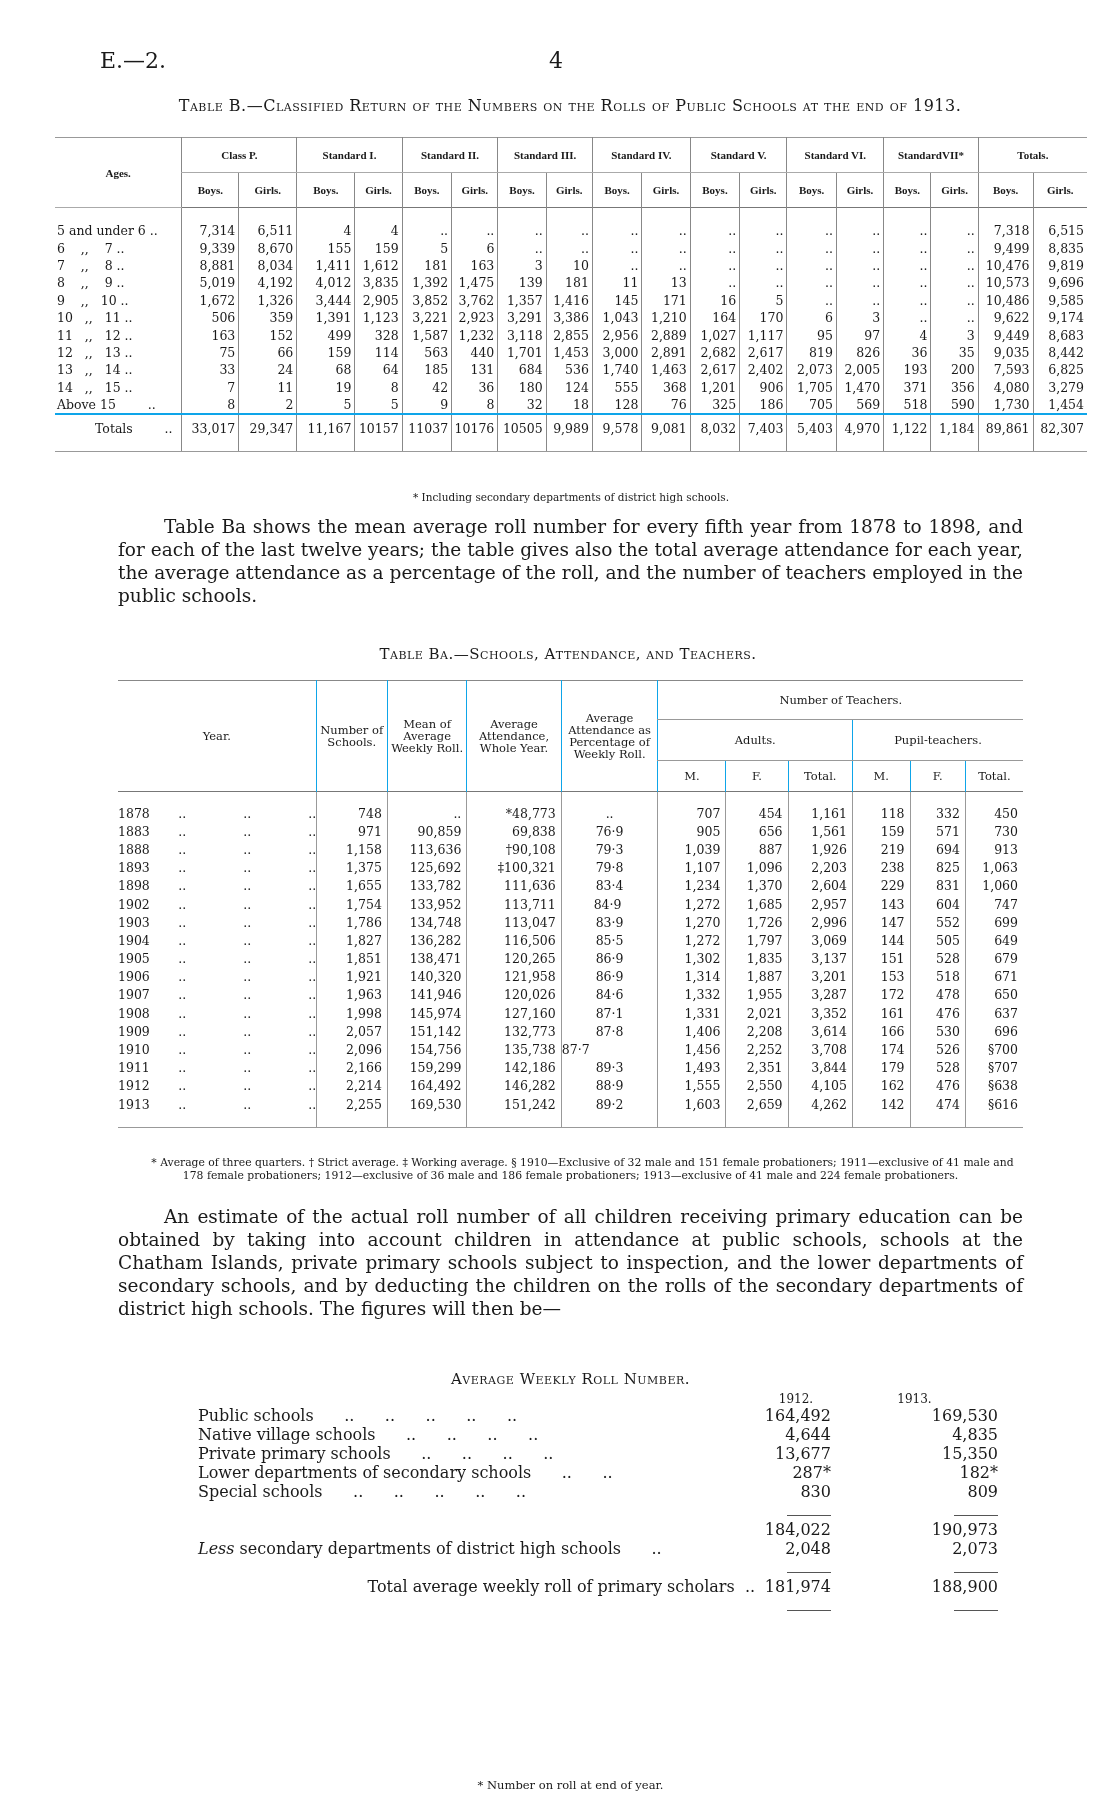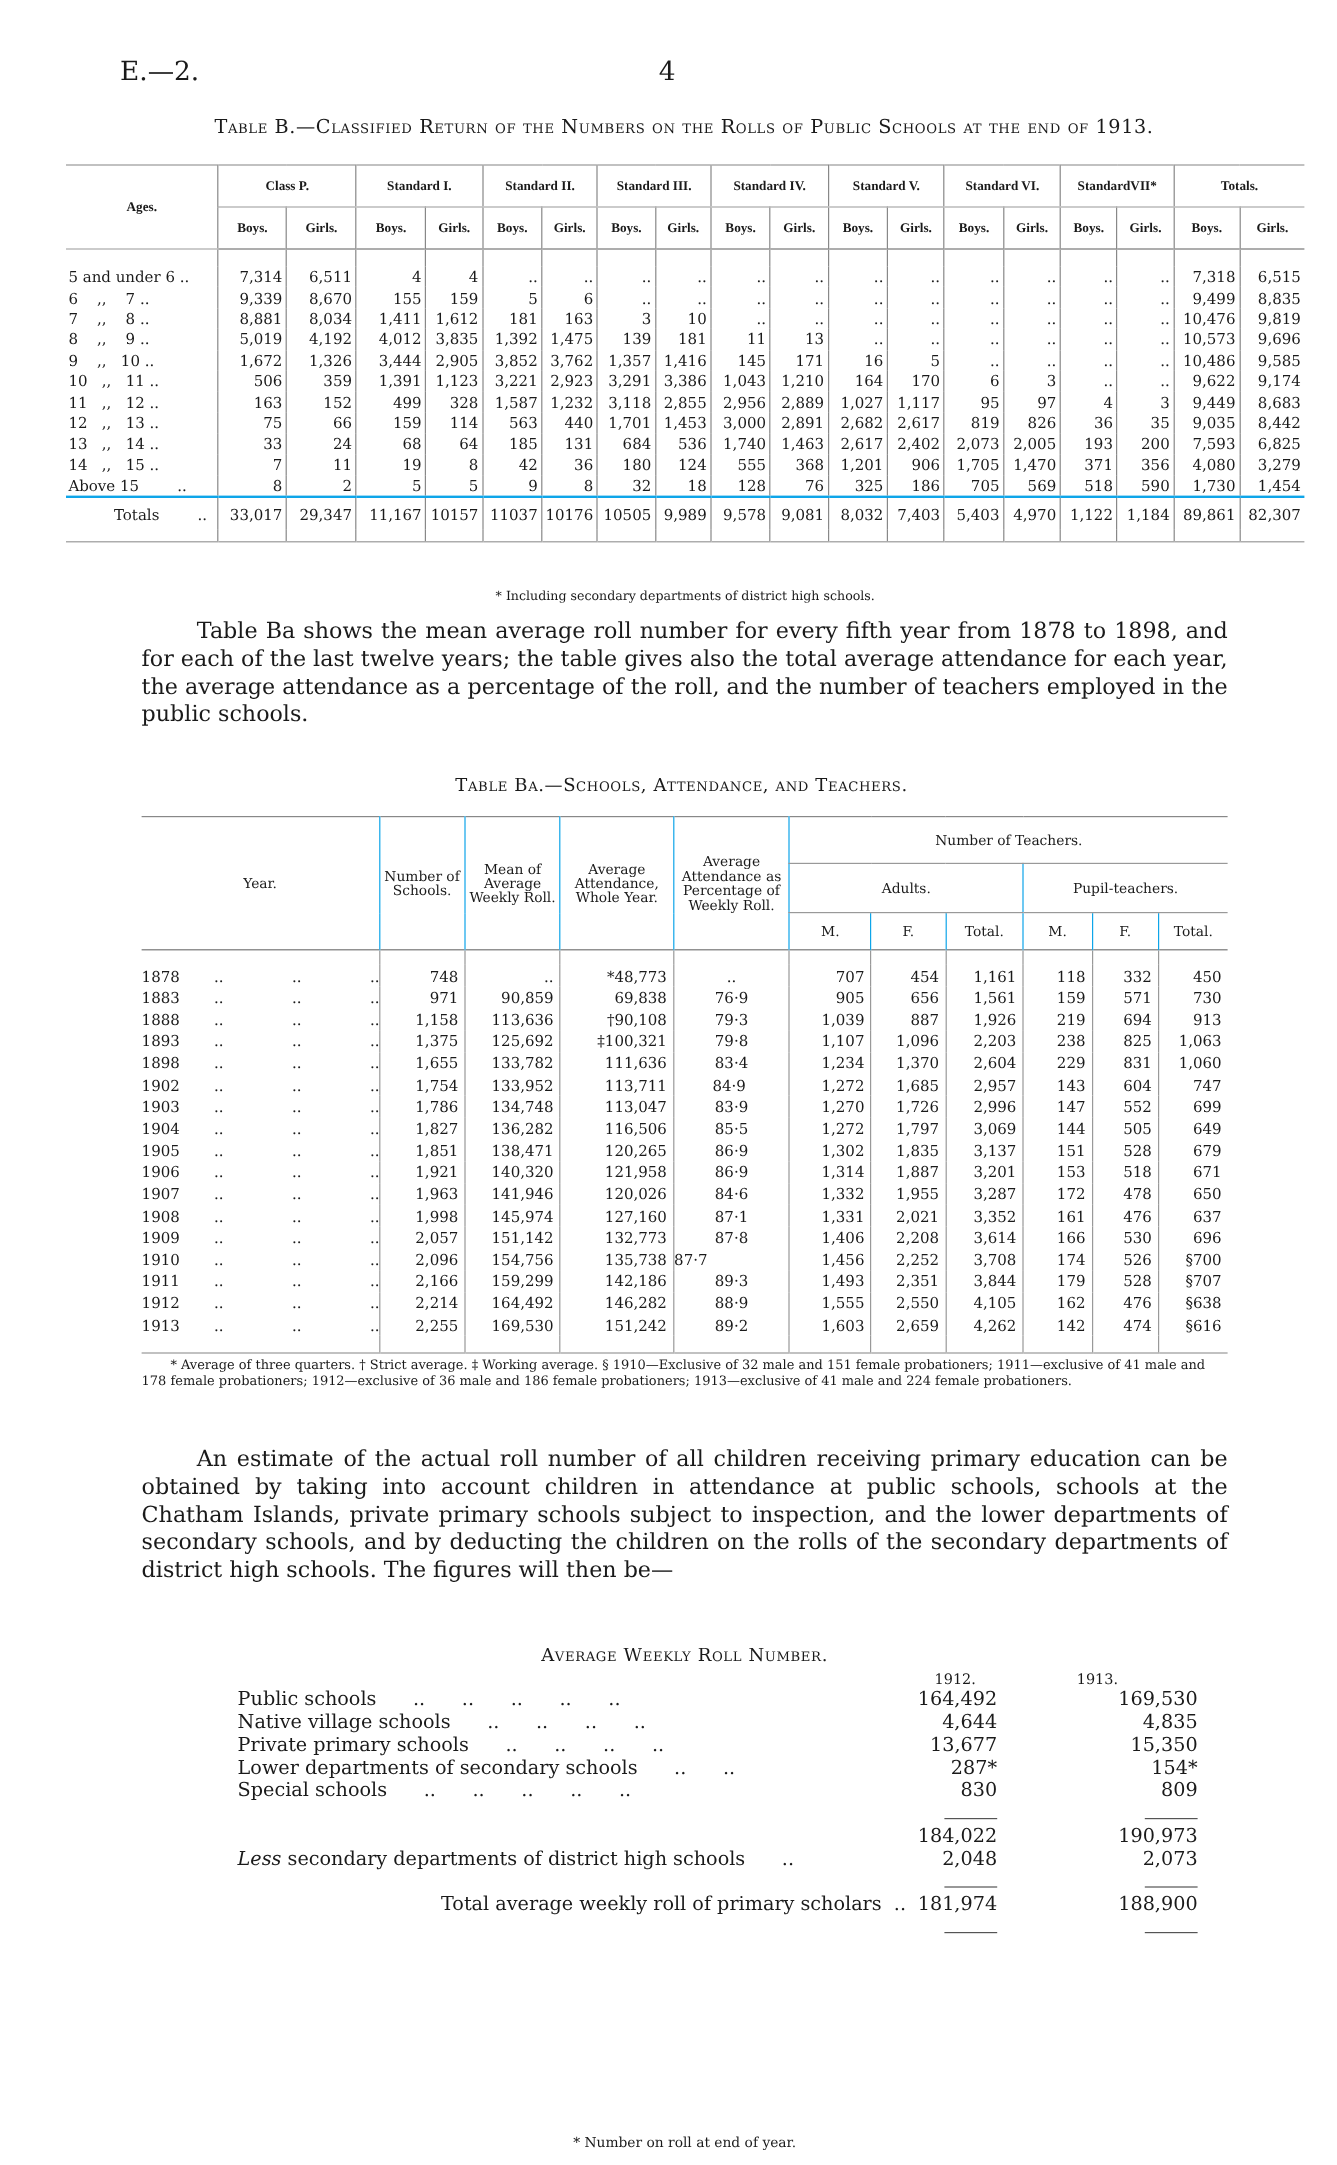--- a/index.html
+++ b/index.html
@@ -35,21 +35,21 @@
   .tba { position: absolute; left: 118px; top: 680px; width: 905px; font-size: 13px; table-layout: fixed; }
   .tba thead { border-top: 1px solid #888; border-bottom: 1px solid #777; }
   .tba th { font-weight: normal; font-size: 11.5px; line-height: 12px; border-left: 1px solid #0ea5e9; padding: 0; text-align: center; }
   .tba th.first { border-left: none; }
   .tba td { height: 18.2px; padding: 0 5px 0 0; text-align: right; border-left: 1px solid #999; white-space: nowrap; font-size: 12.5px; }
   .tba td.yr { text-align: left; border-left: none; padding-left: 0; }
   .tba tr.spacer td { height: 12px; }
   .tba tr.endspacer td { height: 14px; border-bottom: 1px solid #999; }
   .yr-dots { display: inline-block; width: 65px; text-align: center; }
 
-  .fn2 { left: 118px; top: 1131px; width: 905px; font-size: 10.8px; line-height: 13px; }
+  .fn2 { left: 118px; top: 1156px; width: 905px; font-size: 10.8px; line-height: 13px; text-align: center; }
   .fn2 p { margin: 0; text-indent: 24px; }
   .p2 { top: 1205px; }
 
   .awr-title { left: 118px; top: 1370px; width: 905px; text-align: center; font-size: 15px; }
   .awr { position: absolute; left: 198px; top: 1392px; width: 800px; font-size: 16px; }
   .awr td { padding: 0; height: 19px; white-space: nowrap; }
   .awr td.lbl { width: 560px; }
   .awr td.num { text-align: right; }
   .awr td.c1 { width: 70px; }
   .awr td.c2 { width: 170px; }
@@ -745,21 +745,21 @@
         <td class="num c2">4,835</td>
       </tr>
       <tr>
         <td class="lbl" style="white-space:pre">Private primary schools      ..      ..      ..      ..</td>
         <td class="num c1">13,677</td>
         <td class="num c2">15,350</td>
       </tr>
       <tr>
         <td class="lbl" style="white-space:pre">Lower departments of secondary schools      ..      ..</td>
         <td class="num c1">287*</td>
-        <td class="num c2">154*</td>
+        <td class="num c2">182*</td>
       </tr>
       <tr>
         <td class="lbl" style="white-space:pre">Special schools      ..      ..      ..      ..      ..</td>
         <td class="num c1">830</td>
         <td class="num c2">809</td>
       </tr>
       <tr class="rulerow">
         <td></td>
         <td class="num"><span class="rule"></span></td>
         <td class="num"><span class="rule"></span></td>

